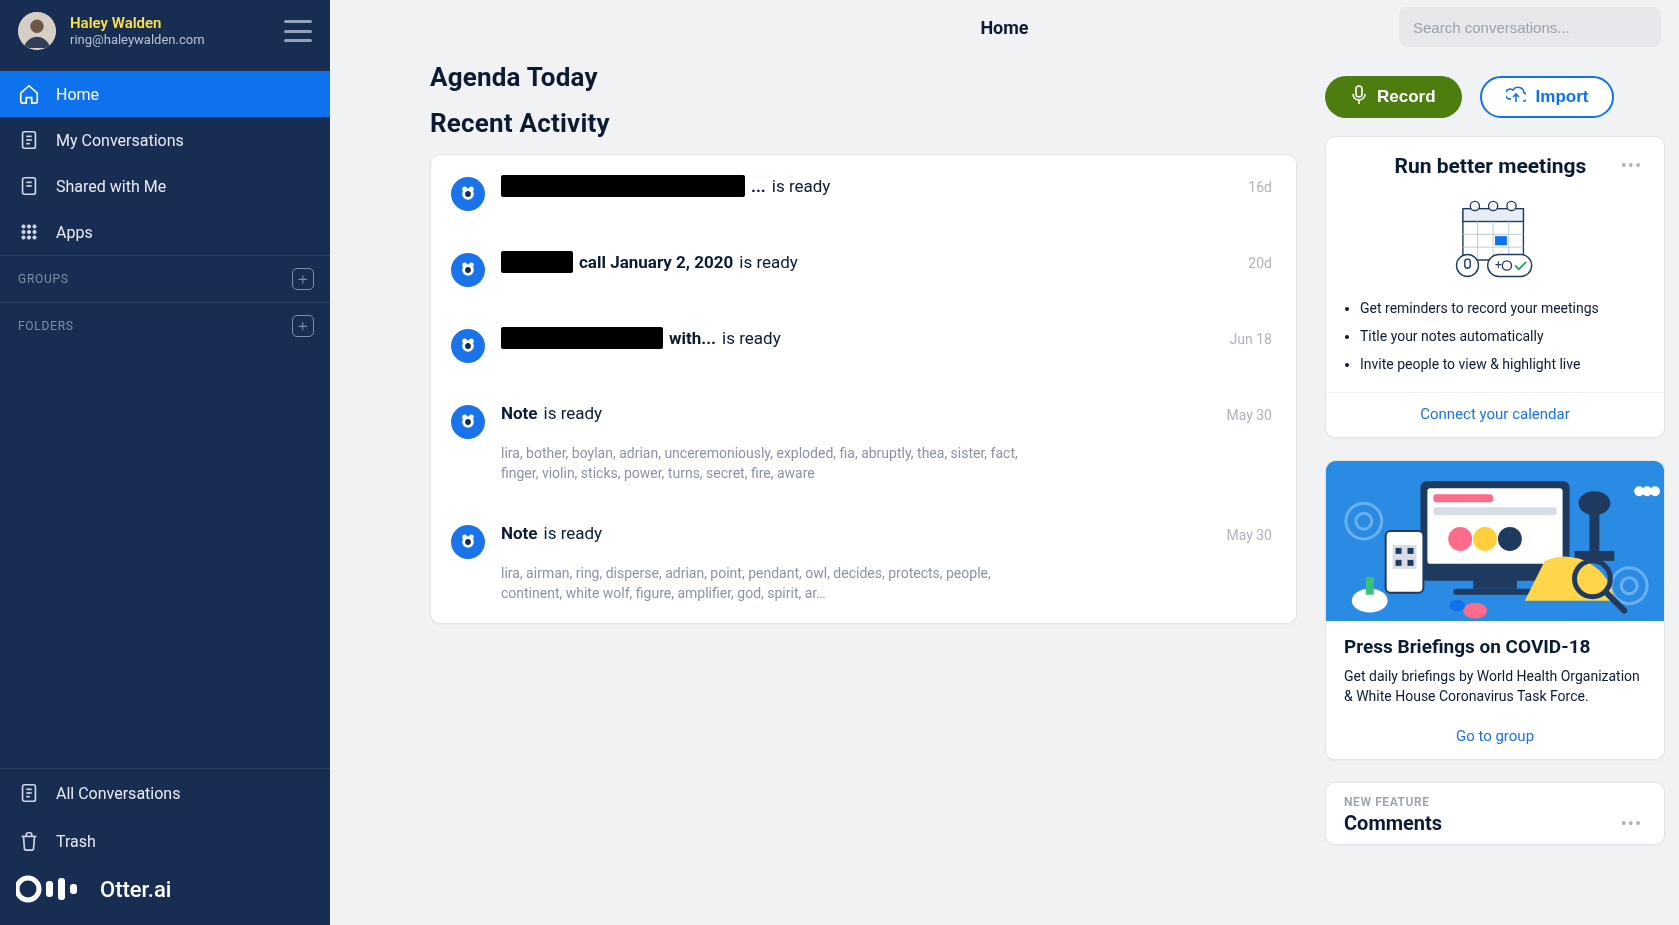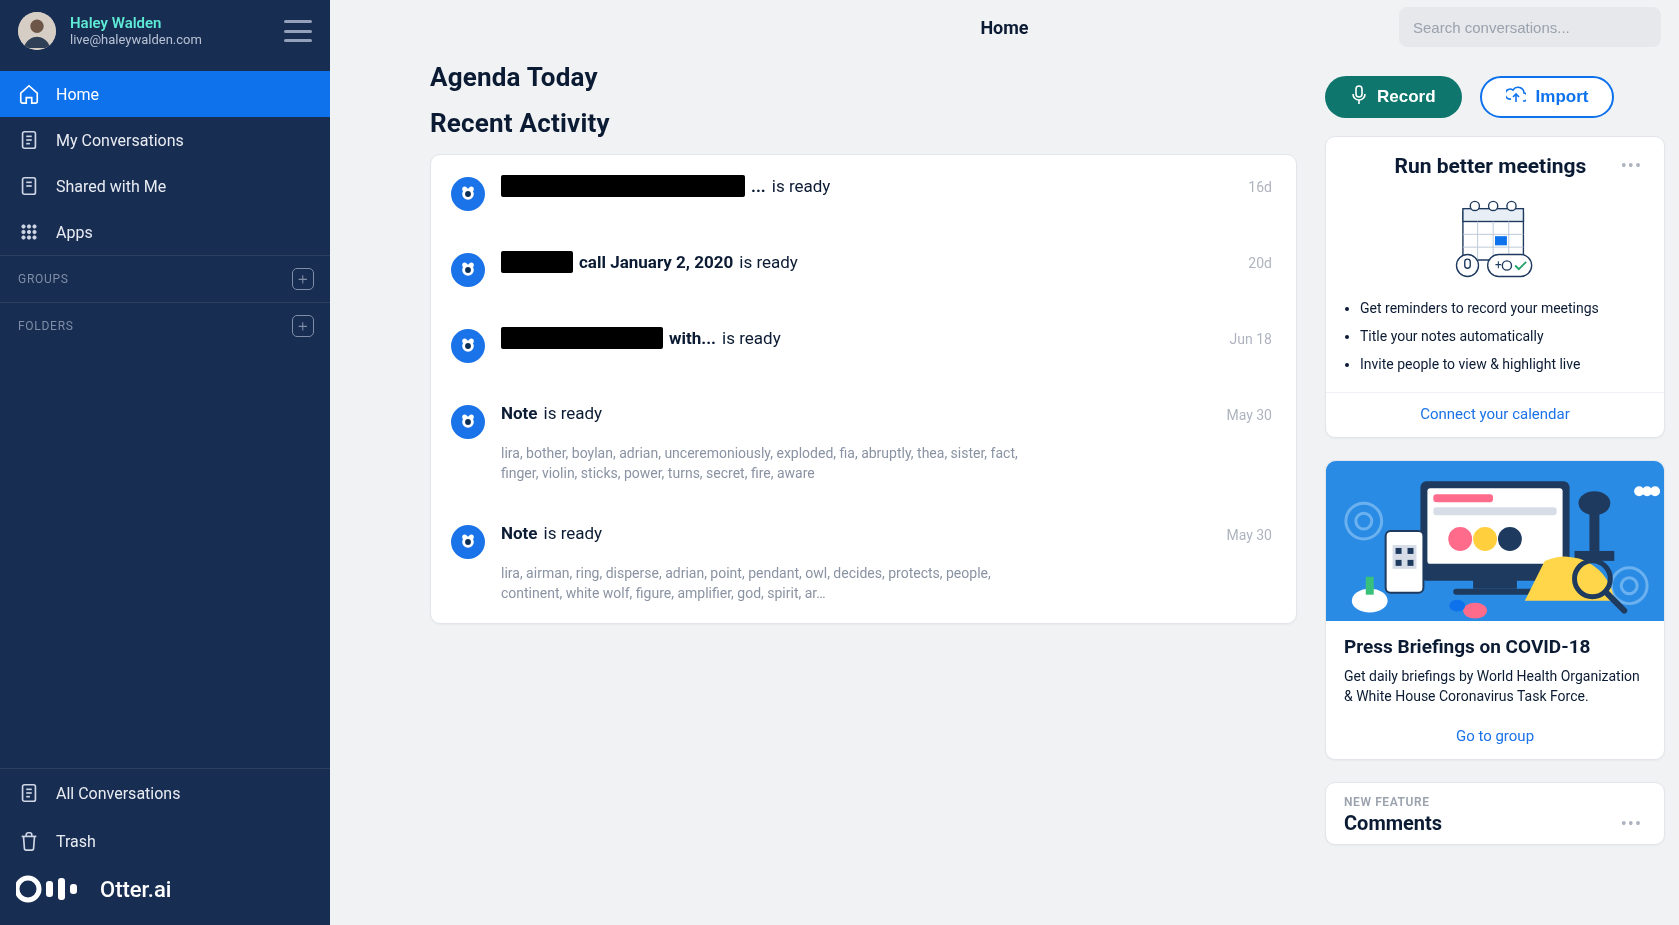--- a/index.html
+++ b/index.html
@@ -30,21 +30,21 @@
 }
 .avatar {
   width: 38px; height: 38px; border-radius: 50%;
   background: #cfc8c2;
   flex-shrink: 0;
   display: flex; align-items: center; justify-content: center;
   overflow: hidden;
 }
 .avatar svg { width: 38px; height: 38px; }
 .user-meta { margin-left: 14px; line-height: 1.25; }
-.user-name { font-weight: 600; font-size: 15px; color: #5eead4; }
+.user-name { font-weight: 600; font-size: 15px; color: #fde047; }
 .user-email { font-size: 13px; color: #b8c2d4; }
 .hamburger { margin-left: auto; width: 28px; height: 22px; display: flex; flex-direction: column; justify-content: space-between; cursor: pointer; }
 .hamburger span { height: 3px; background: #93a1bb; border-radius: 2px; display: block; }
 
 .nav { padding-top: 6px; }
 .nav-item {
   display: flex; align-items: center;
   padding: 12px 18px;
   color: #e9ecf3;
   cursor: pointer;
@@ -138,21 +138,21 @@
 .act-date { color: #aeb4bf; font-size: 14px; white-space: nowrap; padding-top: 4px; }
 
 
 .action-buttons { display: flex; gap: 18px; margin-bottom: 18px; }
 .btn {
   height: 42px; border-radius: 999px; padding: 0 24px;
   display: inline-flex; align-items: center; gap: 10px;
   font-size: 17px; font-weight: 600; cursor: pointer;
   border: 2px solid transparent;
 }
-.btn-primary { background: #0f766e; color: #fff; }
+.btn-primary { background: #4d7c0f; color: #fff; }
 .btn-outline { background: #fff; color: #0e72ed; border-color: #0e72ed; }
 
 .card {
   background: #fff; border: 1px solid #e2e5ea; border-radius: 10px;
   margin-bottom: 22px;
   box-shadow: 0 1px 2px rgba(0,0,0,.04);
 }
 .card .card-head {
   display: flex; align-items: center; justify-content: space-between;
   padding: 16px 18px 6px;
@@ -190,21 +190,21 @@
   <div class="sidebar-top">
     <div class="avatar">
       <svg viewBox="0 0 40 40">
           <circle cx="20" cy="20" r="20" fill="#d6cdc5"></circle>
           <circle cx="20" cy="15" r="7" fill="#6d5648"></circle>
           <path d="M6 38c2-9 10-12 14-12s12 3 14 12" fill="#2f3f55"></path>
         </svg>
     </div>
     <div class="user-meta">
       <div class="user-name">Haley Walden</div>
-      <div class="user-email">live@haleywalden.com</div>
+      <div class="user-email">ring@haleywalden.com</div>
     </div>
     <div class="hamburger">
         <span></span>
         <span></span>
         <span></span>
       </div>
   </div>
 
   <nav class="nav">
     <div class="nav-item active">

